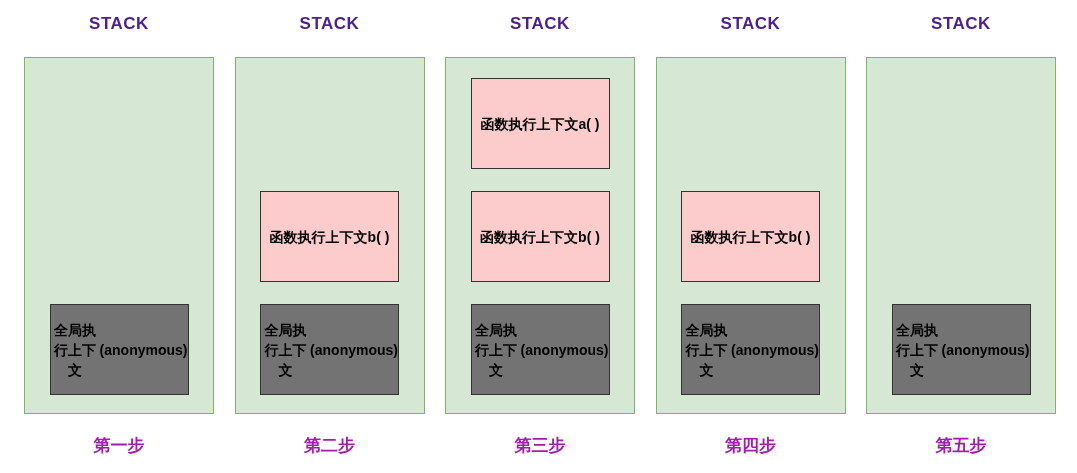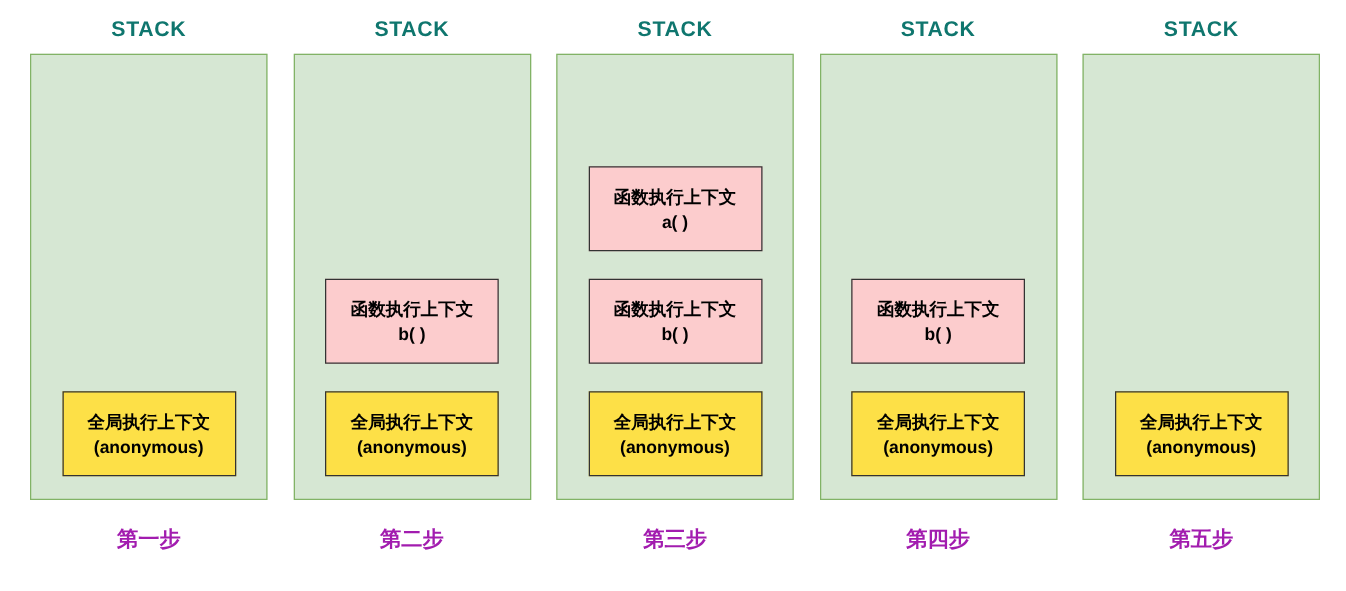--- a/index.html
+++ b/index.html
@@ -17,55 +17,55 @@
     padding: 12px 21px 0 24px;
   }
   .column {
     width: 190px;
     display: flex;
     flex-direction: column;
     align-items: center;
   }
   .stack-title {
     height: 24px;
-    margin-bottom: 7px;
+    margin-bottom: 21px;
     font-size: 17px;
     font-weight: bold;
     letter-spacing: 0.5px;
-    color: #0f766e;
+    color: #4c1d95;
     text-align: center;
     line-height: 24px;
   }
   .stack {
     width: 190px;
     height: 357px;
     background: #d6e7d3;
     border: 1px solid #82b366;
     display: flex;
     flex-direction: column-reverse;
     align-items: center;
     gap: 22px;
     padding-bottom: 18px;
   }
   .frame {
     width: 139px;
-    height: 68px;
+    height: 91px;
     border: 1px solid #333333;
     display: flex;
-    flex-direction: column;
+    flex-direction: row;
     align-items: center;
     justify-content: center;
     text-align: center;
     font-size: 14px;
     font-weight: bold;
     line-height: 20px;
     color: #000000;
     flex: 0 0 auto;
   }
-  .frame-global { background: #fde047; }
+  .frame-global { background: #737373; }
   .frame-function { background: #fccccd; }
   .step-label {
     margin-top: 20px;
     font-size: 17px;
     font-weight: bold;
     color: #a21caf;
     text-align: center;
   }
 </style>
 </head>

